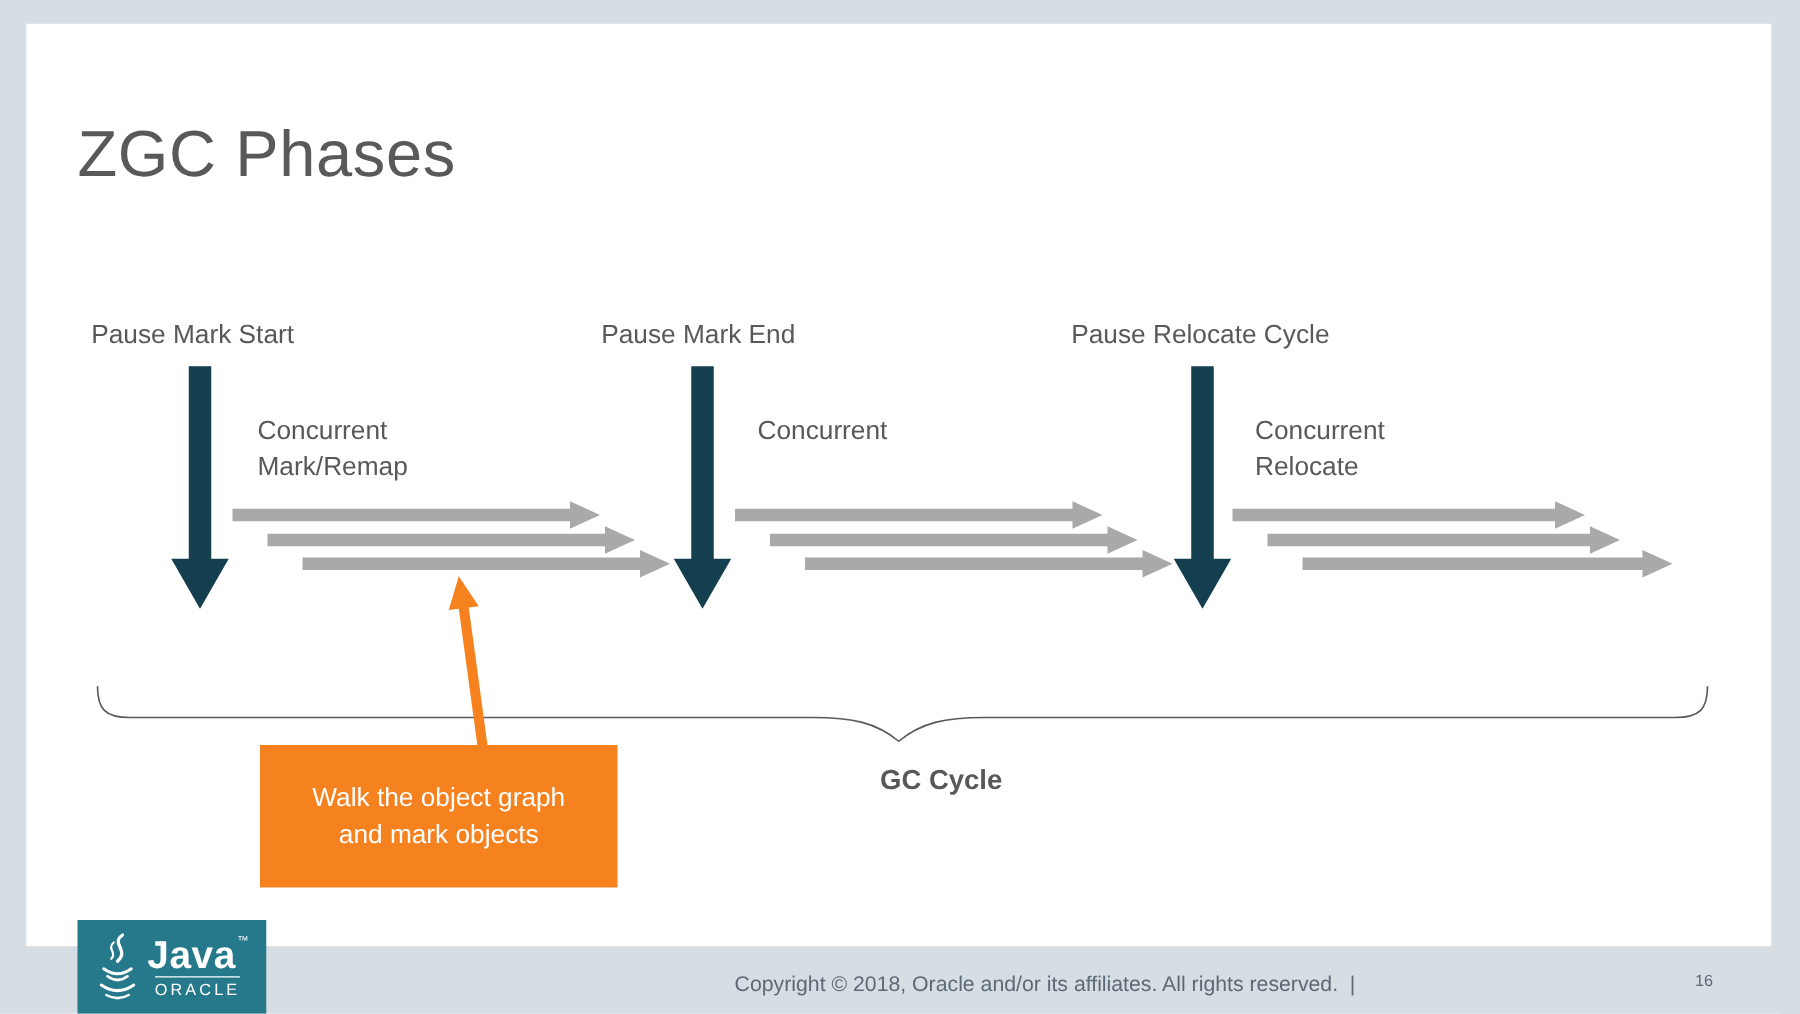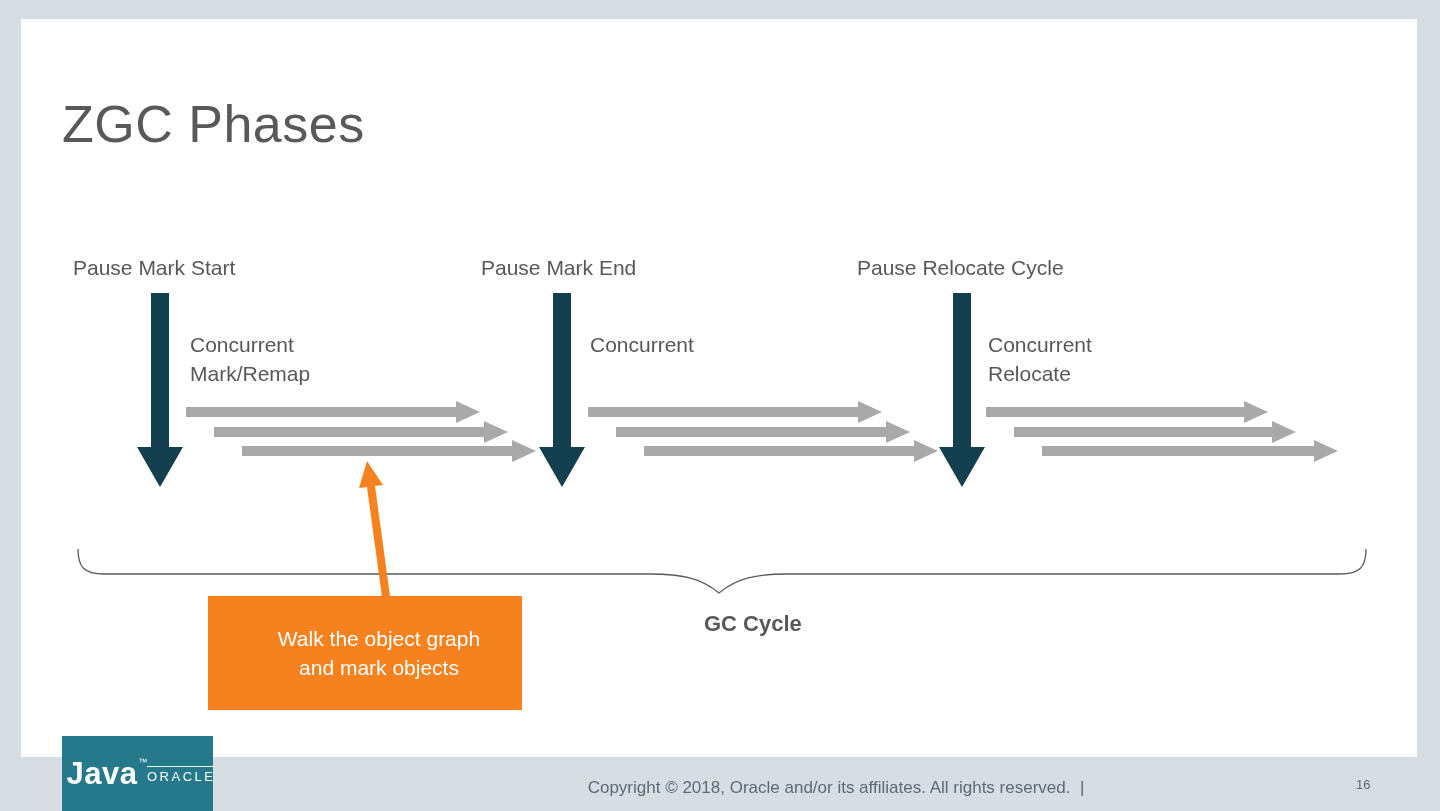--- a/index.html
+++ b/index.html
@@ -16,46 +16,47 @@
     position:absolute;left:62px;top:94px;
     font-size:52px;color:var(--title-text,#595959);letter-spacing:0.5px;
   }
   .pause-label{
     position:absolute;top:256px;font-size:21px;color:var(--label-text,#57585a);
   }
   .pl-0{left:73px}.pl-1{left:481px}.pl-2{left:857px}
   .concurrent-label{
     position:absolute;top:330px;font-size:21px;line-height:29px;
     color:var(--label-text,#57585a);
+    margin-left:16px;
   }
   .cl-0{left:190px}.cl-1{left:590px}.cl-2{left:988px}
   .gc-cycle-label{
     position:absolute;left:704px;top:611px;font-size:22px;color:var(--label-text,#57585a);font-weight:bold;
   }
   .callout{
     position:absolute;left:208px;top:596px;width:286px;height:114px;
     background:var(--callout,#f5821e);color:var(--callout-text,#fff);
     display:flex;flex-direction:column;justify-content:center;align-items:center;
-    font-size:21px;line-height:29px;text-align:center;padding-left:28px;
+    font-size:21px;line-height:29px;text-align:center;
   }
   svg.overlay{position:absolute;left:0;top:0;pointer-events:none;}
   .footer-copyright{
     position:absolute;left:836px;top:778px;transform:translateX(-50%);
     font-size:17px;color:var(--footer-text,#5d6a76);white-space:pre;
   }
   .page-number{
     position:absolute;left:1356px;top:777px;font-size:13px;color:var(--footer-text,#5d6a76);
   }
   .logo-box{
     position:absolute;left:62px;top:736px;width:151px;height:75px;
     background:var(--logo-background,#26798b);
     display:flex;align-items:center;justify-content:center;gap:7px;
     color:var(--logo-text,#fff);
   }
-  .logo-text-col{display:flex;align-items:center;}
+  .logo-text-col{display:flex;flex-direction:column;align-items:center;}
   .logo-brand{font-size:31px;line-height:30px;letter-spacing:0.5px;font-weight:600;}
   .logo-tm{font-size:9px;vertical-align:top;position:relative;top:-12px;left:1px;font-weight:400;}
   .logo-subbrand{
     font-size:13px;letter-spacing:2.5px;border-top:1px solid var(--logo-text,#fff);
     padding-top:2px;margin-top:2px;font-weight:400;
   }
 </style>
 </head>
 <body>
 

